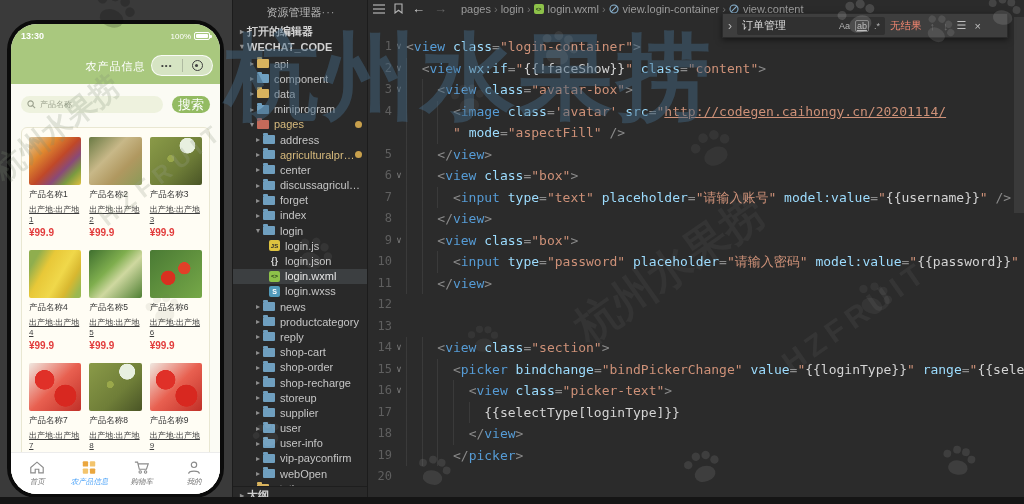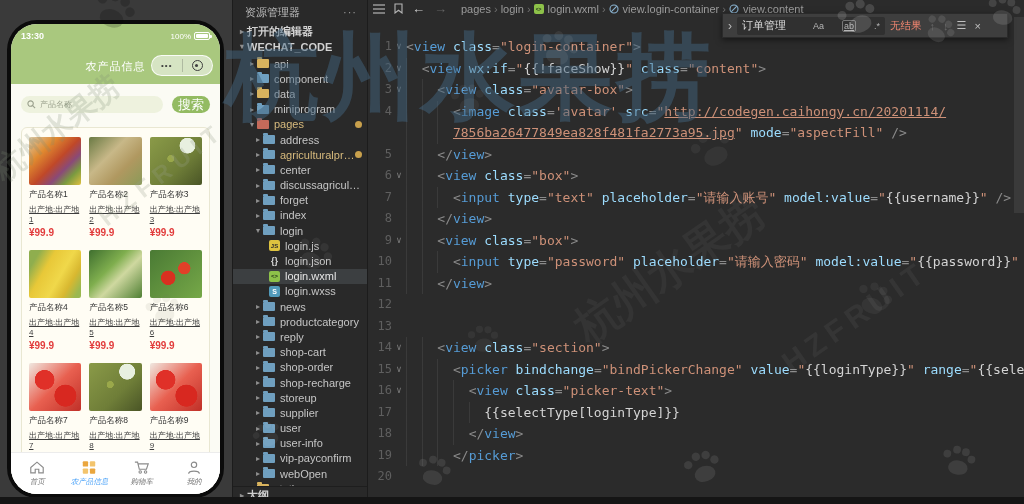--- a/index.html
+++ b/index.html
@@ -61,21 +61,21 @@
   .img-straw { background:radial-gradient(circle at 30% 35%,#e03028 20%,transparent 21%),radial-gradient(circle at 70% 68%,#d82820 22%,transparent 23%),linear-gradient(135deg,#f0e8e0,#e86050 50%,#c03028); }
   .tabbar { position:absolute; left:0; bottom:0; width:100%; height:42px; background:#fff;
     border-top:1px solid #ececec; display:flex; z-index:4;font-style:italic; }
   .tab { flex:1; display:flex; flex-direction:column; align-items:center; justify-content:center; gap:2px; }
   .tab .tlabel { font-size:7.5px; color:#777; }
   .tab.active .tlabel { color:#4da3f8; }
 
   
   .explorer { position:relative; width:136px; height:504px; background:#292929; flex:none;
     border-left:1px solid #1c1c1c; border-right:1px solid #1c1c1c; color:#c5c5c5; }
-  .exp-header { height:24px; display:flex; align-items:center; justify-content:space-between;
+  .exp-header { height:24px; display:flex; align-items:center; justify-content:center;
     padding:0 10px 0 12px; font-size:11px; color:#bcbcbc; }
   .exp-dots { color:#9a9a9a; font-size:11px; letter-spacing:1px; }
   .exp-row { display:flex; align-items:center; height:15px; padding-left:4px; font-size:11px;
     font-weight:bold; color:#d2d2d2; }
   .tree { position:absolute; top:56px; left:0; right:0; bottom:18px; overflow:hidden; }
   .trow { display:flex; align-items:center; height:15.2px; font-size:11px; color:#c5c5c5; padding-right:5px; }
   .trow.selected { background:#3c3f41; color:#e6e6e6; }
   .arrow { width:10px; flex:none; text-align:center; color:#8f8f8f; font-size:8px; }
   .tlabel2 { white-space:nowrap; overflow:hidden; text-overflow:ellipsis; }
   .trow .modified { color:#d7ba7d; }
@@ -110,21 +110,21 @@
   .fold { width:14px; flex:none; text-align:center; color:#7d7d7d; font-size:9px; }
   .tk-k { color:#569cd6; } .tk-a { color:#9cdcfe; } .tk-s { color:#ce9178; }
   .tk-v { color:#d4d4d4; } .tk-p { color:#8a8a8a; } .tk-t { color:#d4d4d4; }
   .tk-u { color:#ce9178; text-decoration:underline; }
   .tk-i { background-image:repeating-linear-gradient(to right, rgba(255,255,255,0.07) 0 1px, transparent 1px 15.7px); }
   .find-widget { position:absolute; top:13px; right:16px; width:286px; height:25px; background:#3e3e3e;
     border:1px solid #2a2a2a; box-shadow:0 2px 6px rgba(0,0,0,0.5); display:flex; align-items:center;
     padding:0 5px; gap:5px; z-index:20; }
   .fw-chevron { color:#bdbdbd; font-size:12px; }
   .fw-input { width:148px; height:18px; background:#303030; border-radius:2px; display:flex;
-    align-items:center; padding:0 5px; gap:18px; }
+    align-items:center; padding:0 5px; gap:5px; }
   .fw-query { flex:1; color:#ddd; font-size:11px; white-space:nowrap; overflow:hidden; }
   .fw-toggle { color:#b5b5b5; font-size:9px; flex:none; }
   .fw-toggle.boxed { border:1px solid #777; border-radius:2px; padding:0 1px; text-decoration:underline; }
   .fw-results { color:#f48771; font-size:10.5px; white-space:nowrap; }
   .fw-btn { font-size:11px; color:#c0c0c0; margin-left:3px; }
   .fw-btn.dim { color:#676767; }
   .scrollbar-v { position:absolute; right:0; top:17px; width:10px; height:196px;
     background:rgba(130,130,130,0.18); z-index:5; }
   .bottom-strip { position:absolute; left:0; bottom:0; width:1024px; height:7px; background:#151515; z-index:30; }
 
@@ -493,21 +493,21 @@
       <span class="fw-btn dim">↓</span>
       <span class="fw-btn">☰</span>
       <span class="fw-btn">×</span>
     </div>
 
     <div class="code-wrap" id="code-rows">
         <div class="code-row"><span class="ln">1</span><span class="fold">∨</span><span class="tk-p">&lt;</span><span class="tk-k">view</span><span class="tk-t"> </span><span class="tk-a">class</span><span class="tk-p">=</span><span class="tk-s">"login-container"</span><span class="tk-p">&gt;</span></div>
         <div class="code-row"><span class="ln">2</span><span class="fold">∨</span><span class="tk-i">  </span><span class="tk-p">&lt;</span><span class="tk-k">view</span><span class="tk-t"> </span><span class="tk-a">wx:if</span><span class="tk-p">=</span><span class="tk-s">"</span><span class="tk-v">{{!faceShow}}</span><span class="tk-s">"</span><span class="tk-t"> </span><span class="tk-a">class</span><span class="tk-p">=</span><span class="tk-s">"content"</span><span class="tk-p">&gt;</span></div>
         <div class="code-row"><span class="ln">3</span><span class="fold">∨</span><span class="tk-i">    </span><span class="tk-p">&lt;</span><span class="tk-k">view</span><span class="tk-t"> </span><span class="tk-a">class</span><span class="tk-p">=</span><span class="tk-s">"avatar-box"</span><span class="tk-p">&gt;</span></div>
         <div class="code-row"><span class="ln">4</span><span class="fold"></span><span class="tk-i">      </span><span class="tk-p">&lt;</span><span class="tk-k">image</span><span class="tk-t"> </span><span class="tk-a">class</span><span class="tk-p">=</span><span class="tk-s">'avatar'</span><span class="tk-t"> </span><span class="tk-a">src</span><span class="tk-p">=</span><span class="tk-s">"</span><span class="tk-u">http://codegen.caihongy.cn/20201114/</span></div>
-        <div class="code-row"><span class="ln"></span><span class="fold"></span><span class="tk-i">      </span><span class="tk-u">7856ba26477849ea828f481fa2773a95.jpg</span><span class="tk-s">"</span><span class="tk-t"> </span><span class="tk-a">mode</span><span class="tk-p">=</span><span class="tk-s">"aspectFill"</span><span class="tk-t"> </span><span class="tk-p">/&gt;</span></div>
+        <div class="code-row"><span class="ln"></span><span class="fold"></span><span class="tk-i">      </span><span class="tk-s">"</span><span class="tk-t"> </span><span class="tk-a">mode</span><span class="tk-p">=</span><span class="tk-s">"aspectFill"</span><span class="tk-t"> </span><span class="tk-p">/&gt;</span></div>
         <div class="code-row"><span class="ln">5</span><span class="fold"></span><span class="tk-i">    </span><span class="tk-p">&lt;/</span><span class="tk-k">view</span><span class="tk-p">&gt;</span></div>
         <div class="code-row"><span class="ln">6</span><span class="fold">∨</span><span class="tk-i">    </span><span class="tk-p">&lt;</span><span class="tk-k">view</span><span class="tk-t"> </span><span class="tk-a">class</span><span class="tk-p">=</span><span class="tk-s">"box"</span><span class="tk-p">&gt;</span></div>
         <div class="code-row"><span class="ln">7</span><span class="fold"></span><span class="tk-i">      </span><span class="tk-p">&lt;</span><span class="tk-k">input</span><span class="tk-t"> </span><span class="tk-a">type</span><span class="tk-p">=</span><span class="tk-s">"text"</span><span class="tk-t"> </span><span class="tk-a">placeholder</span><span class="tk-p">=</span><span class="tk-s">"请输入账号"</span><span class="tk-t"> </span><span class="tk-a">model:value</span><span class="tk-p">=</span><span class="tk-s">"</span><span class="tk-v">{{username}}</span><span class="tk-s">"</span><span class="tk-t"> </span><span class="tk-p">/&gt;</span></div>
         <div class="code-row"><span class="ln">8</span><span class="fold"></span><span class="tk-i">    </span><span class="tk-p">&lt;/</span><span class="tk-k">view</span><span class="tk-p">&gt;</span></div>
         <div class="code-row"><span class="ln">9</span><span class="fold">∨</span><span class="tk-i">    </span><span class="tk-p">&lt;</span><span class="tk-k">view</span><span class="tk-t"> </span><span class="tk-a">class</span><span class="tk-p">=</span><span class="tk-s">"box"</span><span class="tk-p">&gt;</span></div>
         <div class="code-row"><span class="ln">10</span><span class="fold"></span><span class="tk-i">      </span><span class="tk-p">&lt;</span><span class="tk-k">input</span><span class="tk-t"> </span><span class="tk-a">type</span><span class="tk-p">=</span><span class="tk-s">"password"</span><span class="tk-t"> </span><span class="tk-a">placeholder</span><span class="tk-p">=</span><span class="tk-s">"请输入密码"</span><span class="tk-t"> </span><span class="tk-a">model:value</span><span class="tk-p">=</span><span class="tk-s">"</span><span class="tk-v">{{password}}</span><span class="tk-s">"</span><span class="tk-t"> </span></div>
         <div class="code-row"><span class="ln">11</span><span class="fold"></span><span class="tk-i">    </span><span class="tk-p">&lt;/</span><span class="tk-k">view</span><span class="tk-p">&gt;</span></div>
         <div class="code-row"><span class="ln">12</span><span class="fold"></span></div>
         <div class="code-row"><span class="ln">13</span><span class="fold"></span></div>
         <div class="code-row"><span class="ln">14</span><span class="fold">∨</span><span class="tk-i">    </span><span class="tk-p">&lt;</span><span class="tk-k">view</span><span class="tk-t"> </span><span class="tk-a">class</span><span class="tk-p">=</span><span class="tk-s">"section"</span><span class="tk-p">&gt;</span></div>

